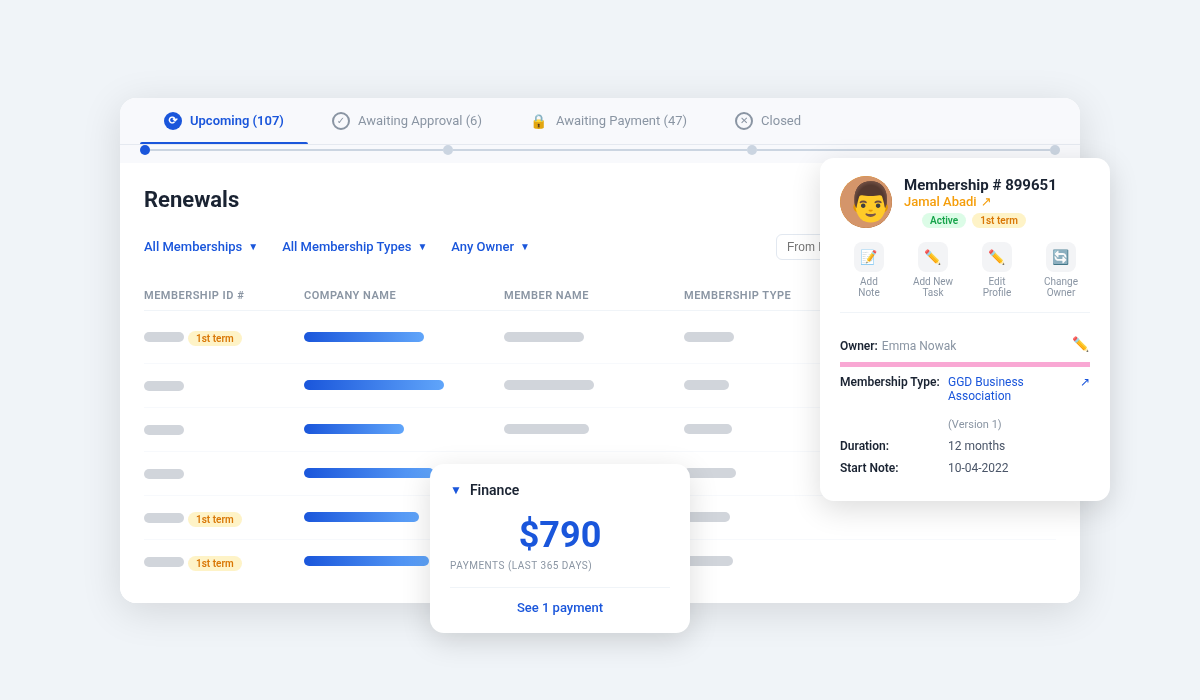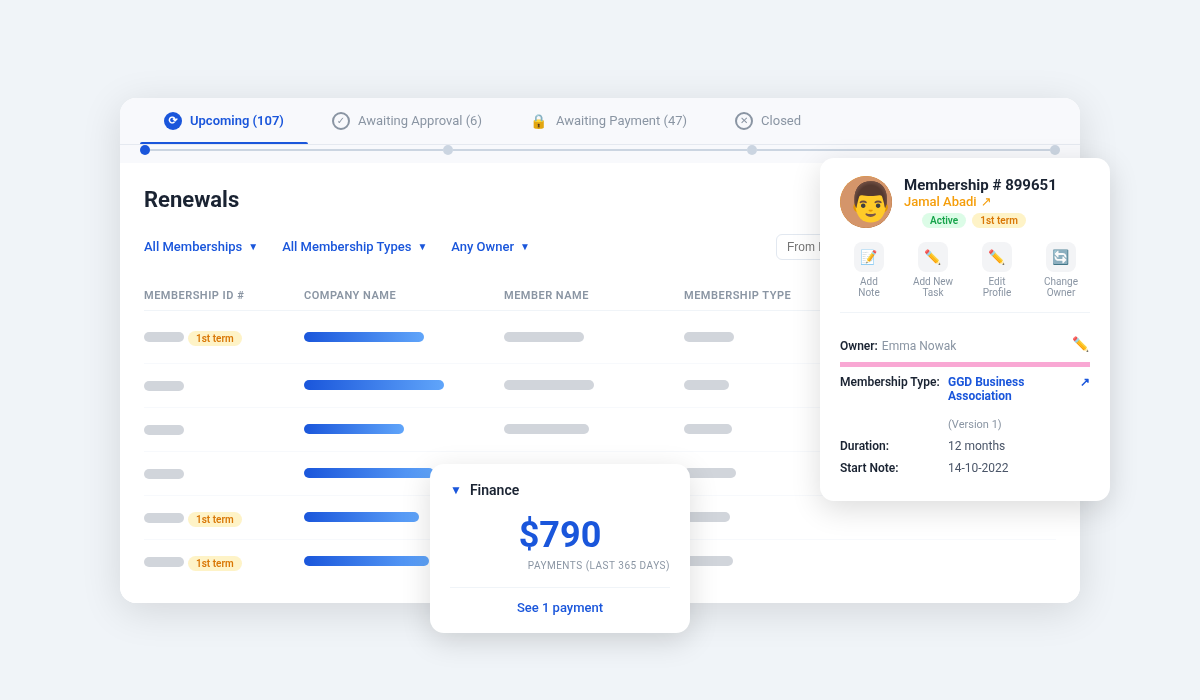--- a/index.html
+++ b/index.html
@@ -280,21 +280,21 @@
     }
     .finance-chevron { color: #1a56db; font-size: 12px; }
     .finance-amount {
       text-align: center;
       font-size: 36px;
       font-weight: 700;
       color: #1a56db;
       margin-bottom: 4px;
     }
     .finance-label {
-      text-align: right;
+      text-align: left;
       font-size: 10px;
       color: #8a95a3;
       text-transform: uppercase;
       letter-spacing: 0.5px;
       margin-bottom: 16px;
     }
     .finance-divider {
       border: none;
       border-top: 1px solid #f0f4f8;
       margin-bottom: 12px;
@@ -437,21 +437,20 @@
     }
     .detail-field-value {
       color: #4a5568;
     }
     .detail-field-value.blue-link {
       color: #1a56db;
       cursor: pointer;
       display: flex;
       align-items: flex-start;
       gap: 4px;
-      font-weight: bold;
     }
     .owner-row {
       display: flex;
       align-items: center;
       justify-content: space-between;
       padding: 8px 0;
       border-bottom: 5px solid #f9a8d4;
       margin-bottom: 8px;
     }
     .owner-label { font-size: 12px; font-weight: 600; color: #1a2332; }
@@ -716,18 +715,18 @@
         <br>
         <span class="detail-field-value" style="color:#8a95a3;font-size:11px;">(Version 1)</span>
       </div>
     </div>
     <div class="detail-field">
       <span class="detail-field-label">Duration:</span>
       <span class="detail-field-value">12 months</span>
     </div>
     <div class="detail-field">
       <span class="detail-field-label">Start Note:</span>
-      <span class="detail-field-value">14-10-2022</span>
+      <span class="detail-field-value">10-04-2022</span>
     </div>
 
   </div>
 
 </div>
 
 </body></html>

